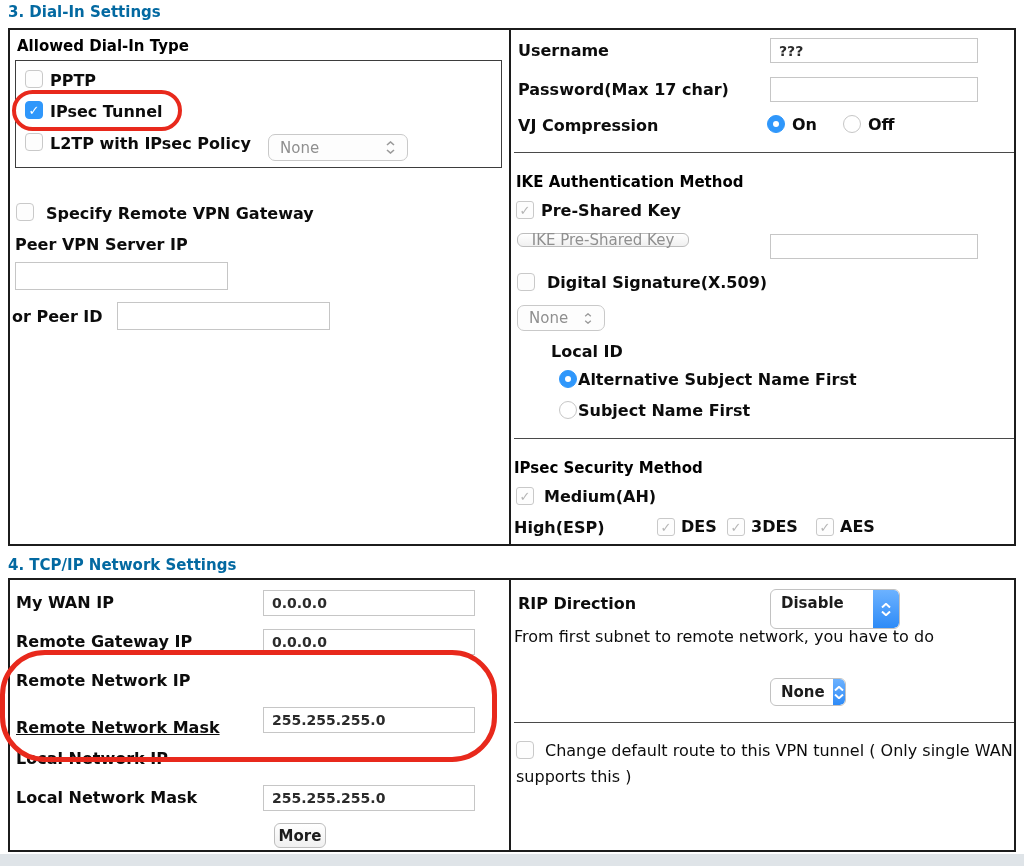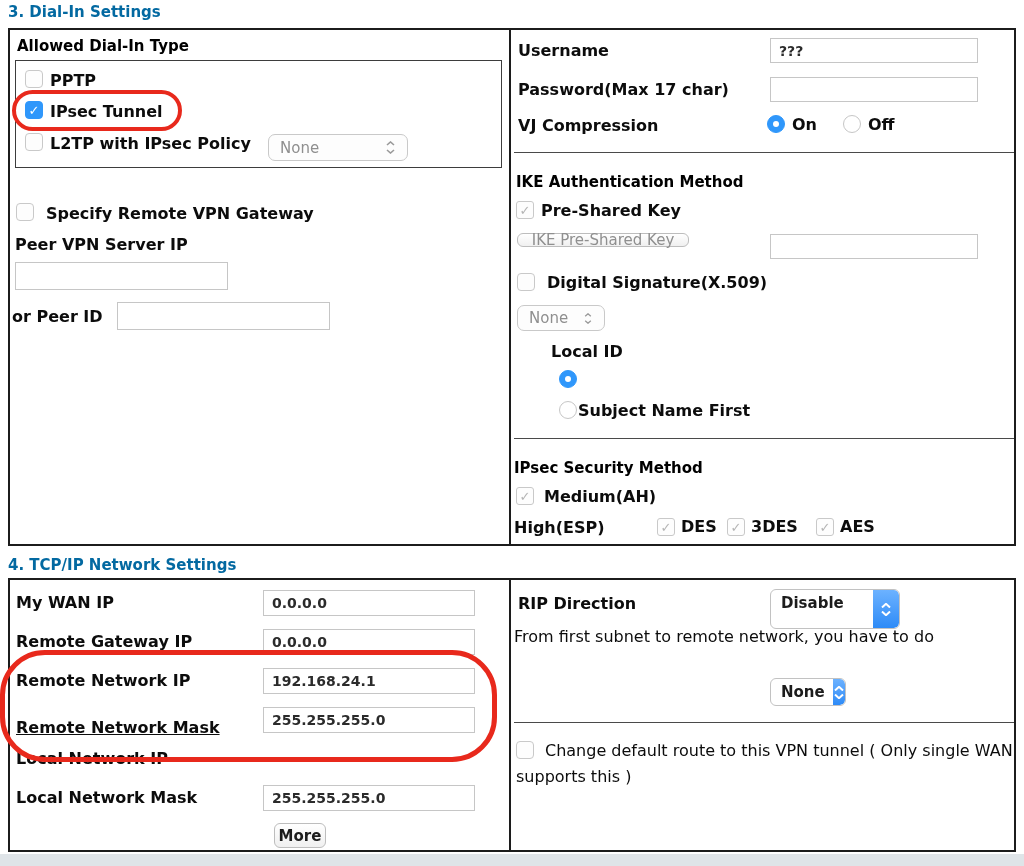--- a/index.html
+++ b/index.html
@@ -145,20 +145,21 @@
         </svg>
       <svg width="8" height="4" viewBox="0 0 9 5">
           <path d="M1 1 L4.5 4 L8 1" fill="none" stroke="#9a9a9a" stroke-width="1.7"></path>
         </svg>
     </span>
   </div>
 
   <div class="lbl b600" style="left:551px; top:342px;">Local ID</div>
 
   <div class="radio sel" style="left:559px; top:370px;"></div>
+  <div class="lbl b600" style="left:578px; top:370px;">Alternative Subject Name First</div>
 
   <div class="radio" style="left:559px; top:401px;"></div>
   <div class="lbl b600" style="left:578px; top:401px;">Subject Name First</div>
 
   <div class="hline" style="left:514px; top:438px; width:500px;"></div>
 
   <div class="bold-h" style="left:514px; top:459px;">IPsec Security Method</div>
 
   <div class="cb dim" style="left:516px; top:487px; border-radius:3px;"></div>
   <div class="lbl b600" style="left:544px; top:487px;">Medium(AH)</div>
@@ -176,21 +177,20 @@
   <div class="panel" style="left:8px; top:578px; width:1008px; height:274px;"></div>
   <div class="vdivider" style="left:509px; top:578px; height:274px;"></div>
 
   <div class="lbl b600" style="left:16px; top:593px;">My WAN IP</div>
   <input class="tin" style="left: 263px; top: 590px; width: 212px; height: 26px;" value="0.0.0.0">
 
   <div class="lbl b600" style="left:16px; top:632px;">Remote Gateway IP</div>
   <input class="tin" style="left: 263px; top: 629px; width: 212px; height: 26px;" value="0.0.0.0">
 
   <div class="lbl b600" style="left:16px; top:671px;">Remote Network IP</div>
-  <input class="tin" style="left: 263px; top: 668px; width: 212px; height: 26px;" value="192.168.24.1">
 
   <div class="lbl b600" style="left:16px; top:718px;text-decoration:underline;">Remote Network Mask</div>
   <input class="tin" style="left: 263px; top: 707px; width: 212px; height: 26px;" value="255.255.255.0">
 
   <div class="lbl b600" style="left:16px; top:749px;">Local Network IP</div>
 
   <div class="lbl b600" style="left:16px; top:788px;">Local Network Mask</div>
   <input class="tin" style="left: 263px; top: 785px; width: 212px; height: 26px;" value="255.255.255.0">
 
   <button class="btn dark" style="left:274px; top:823px; width:52px; height:25px;">

